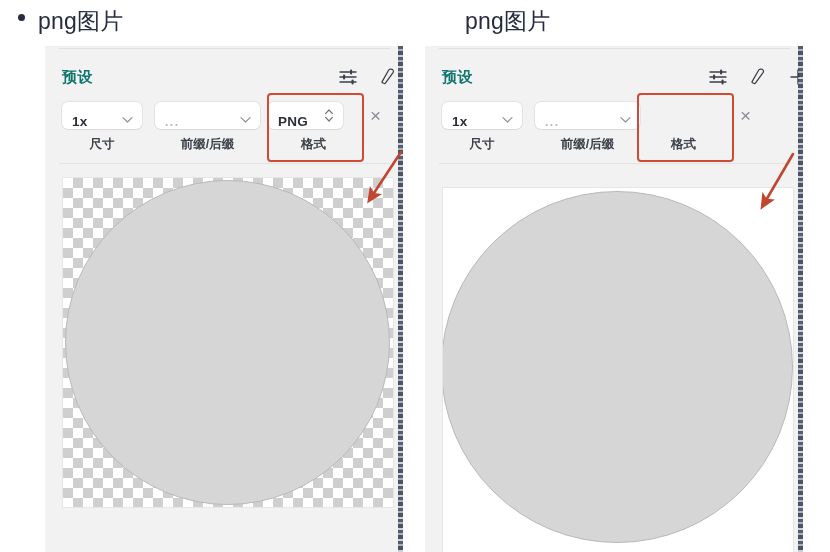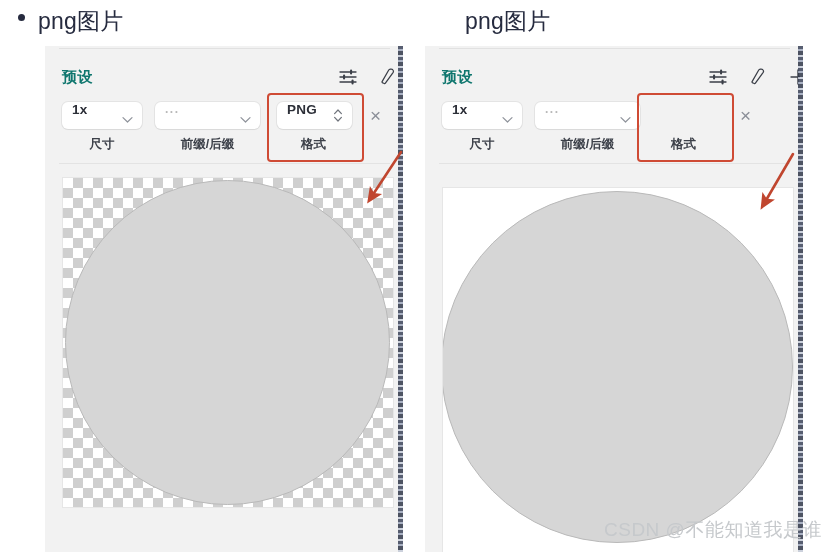--- a/index.html
+++ b/index.html
@@ -59,21 +59,21 @@
   
   .controls{
     position:absolute;left:0;right:0;top:56px;height:62px;
   }
   .ctl{
     position:absolute;
     height:27px;
     background:#ffffff;
     border-radius:6px;
     box-shadow:0 0 0 1px rgba(0,0,0,.055), 0 1px 1px rgba(0,0,0,.05);
-    display:flex;align-items:flex-start;
+    display:flex;align-items:flex-end;
   }
   .ctl .val{
     font-size:13.5px;color:#2c2f38;font-weight:bold;
     margin-left:10px;letter-spacing:.2px;
   }
   .ctl .val.dim{color:#b8b8b8;font-weight:bold;letter-spacing:1.5px;font-size:12px;}
   .ctl .chev{position:absolute;right:9px;top:8px;}
   .ctl .stepper{position:absolute;right:9px;top:5px;}
   .sublabel{
     position:absolute;
@@ -199,21 +199,21 @@
       <div class="ctl" style="left:110px;width:105px;">
         <span class="val dim">...</span>
         <span class="chev">
           <svg width="11" height="8" viewBox="0 0 11 8">
               <path d="M1 1.6 L5.5 6 L10 1.6" fill="none" stroke="#8f939b" stroke-width="1.2" stroke-linecap="round" stroke-linejoin="round"></path>
             </svg>
         </span>
       </div>
       <div class="sublabel" style="left:110px;width:105px;top:34px;">前缀/后缀</div>
 
-      <div class="ctl" style="left:232px;width:75px;">
+      <div class="ctl" style="left:223px;width:75px;">
         <span class="val">PNG</span>
         <span class="stepper">
           <svg width="10" height="17" viewBox="0 0 10 17">
             <path d="M1.6 6.6 L5 3 L8.4 6.6" fill="none" stroke="#6f737b" stroke-width="1.2" stroke-linecap="round" stroke-linejoin="round"></path>
             <path d="M1.6 10.4 L5 14 L8.4 10.4" fill="none" stroke="#6f737b" stroke-width="1.2" stroke-linecap="round" stroke-linejoin="round"></path>
           </svg>
         </span>
       </div>
       <div class="sublabel" style="left:231px;width:75px;top:34px;">格式</div>
 
@@ -315,15 +315,14 @@
 
   <svg class="arrow-svg" style="left:745px;top:150px;" width="60" height="75">
     <defs>
       <marker id="ah2" markerWidth="7" markerHeight="7" refX="3.2" refY="3.2" orient="auto">
         <path d="M0.4,0.4 L6.6,3.2 L0.4,6.0 L1.8,3.2 Z" fill="#c0462f"></path>
       </marker>
     </defs>
     <line x1="48" y1="4" x2="20" y2="52" stroke="#c0462f" stroke-width="2.6" stroke-linecap="round" marker-end="url(#ah2)"></line>
   </svg>
 
-  <div class="watermark" style="left:604px;top:517px;">CSDN @不能知道我是谁</div>
 
 </div>
 
 </body></html>

